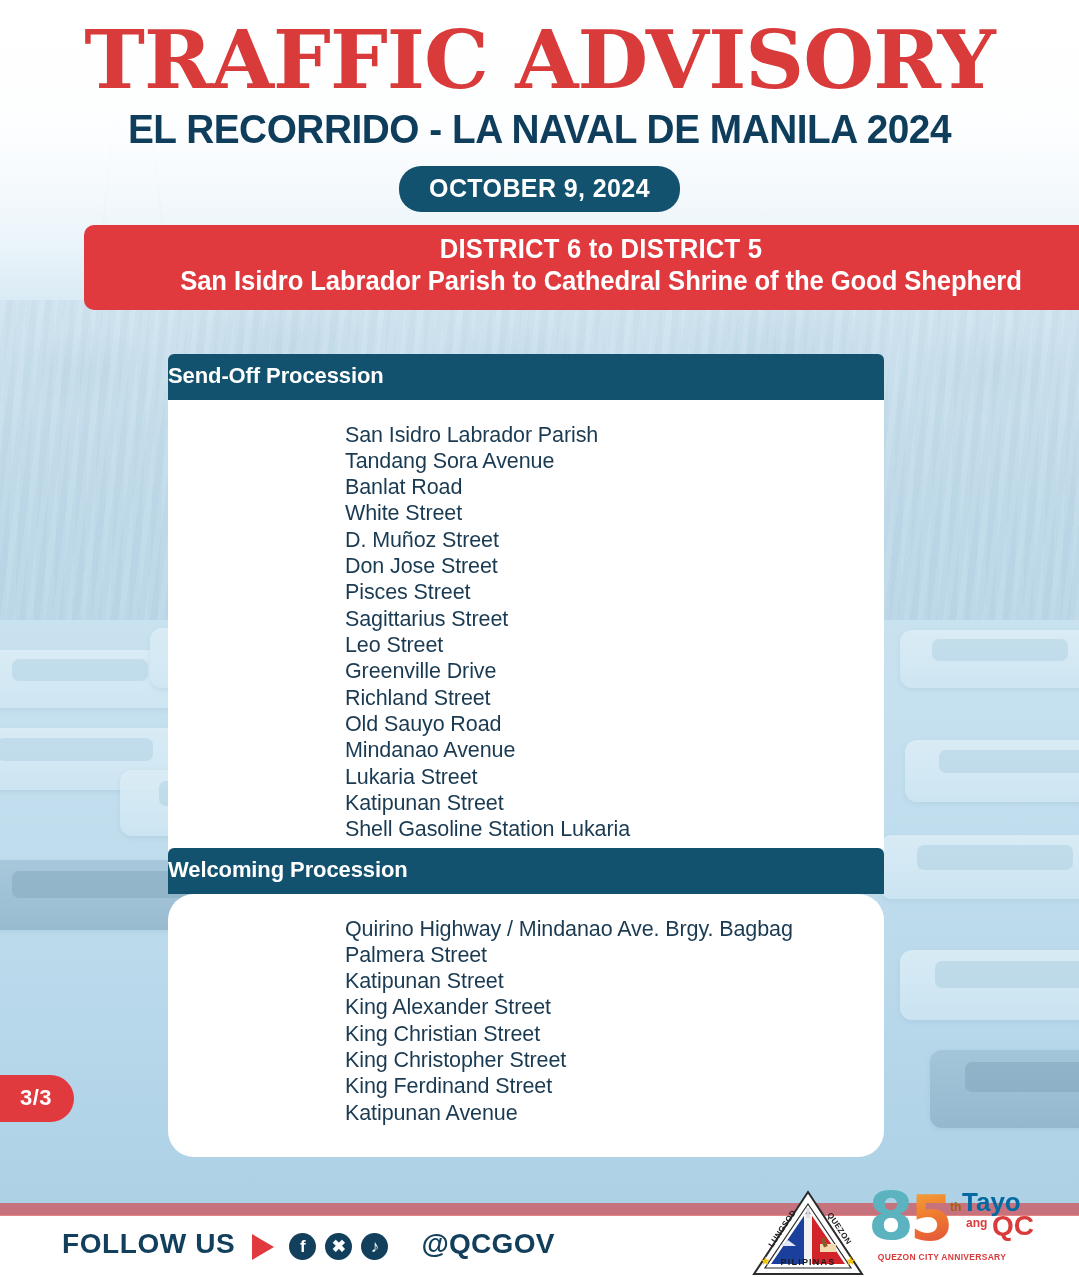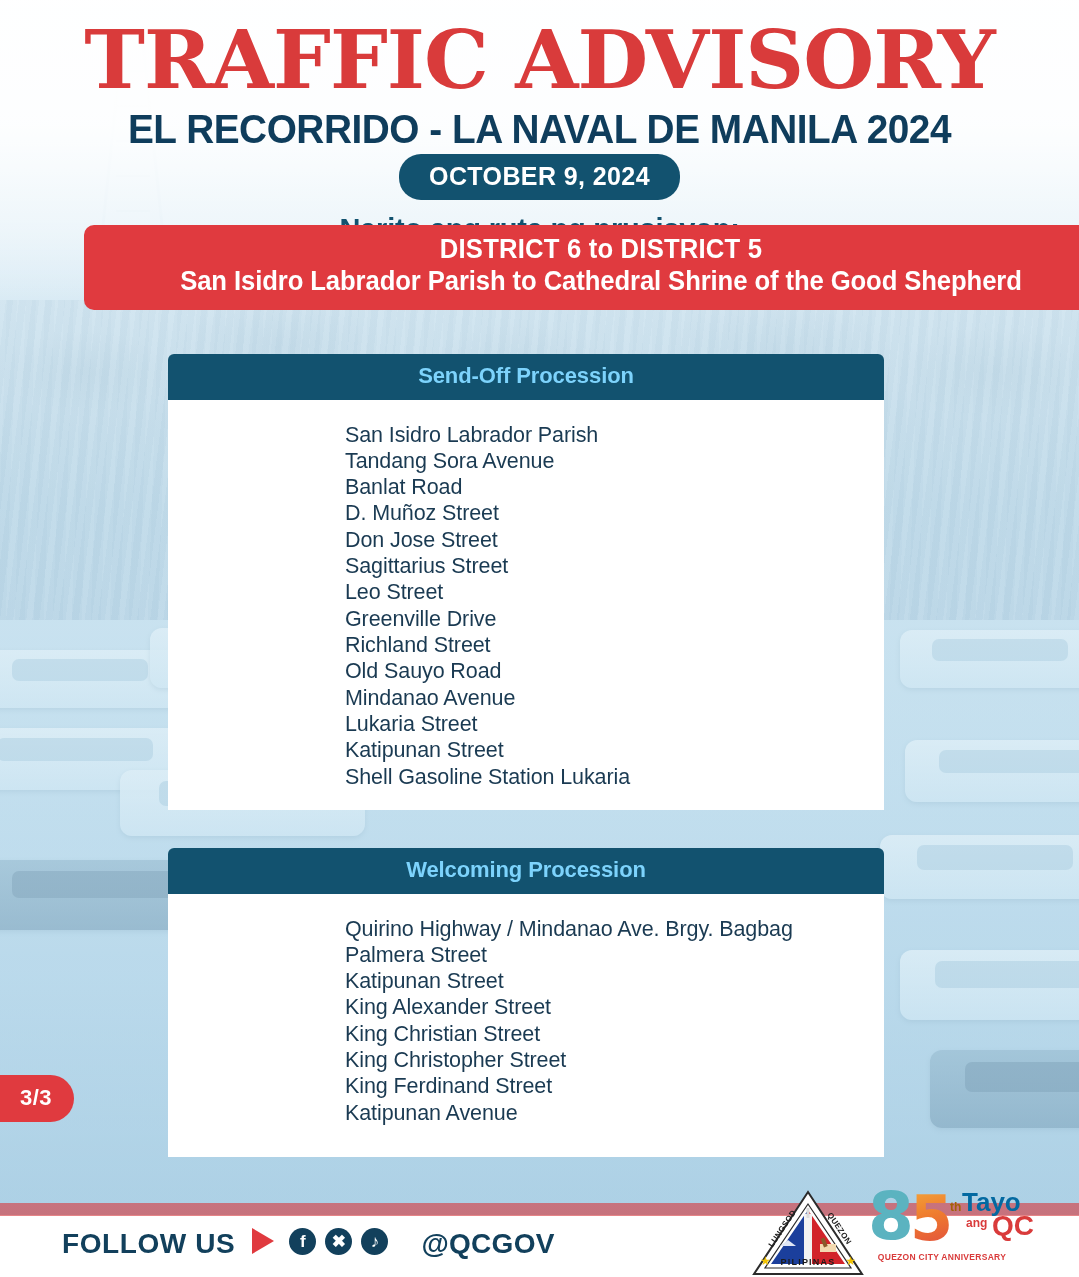--- a/index.html
+++ b/index.html
@@ -98,21 +98,21 @@
   }
   .date-pill {
     display:inline-block;
     background:#12526f;
     color:#ffffff;
     font-weight:700;
     font-size:25px;
     letter-spacing:.4px;
     padding:8px 30px 9px;
     border-radius:22px;
-    margin-top:4px;
+    margin-top:16px;
   }
   .lead {
     font-weight:700;
     font-size:29px;
     color:#12526f;
     margin-top:13px;
     letter-spacing:-.2px;
   }
   .district-banner {
     position:absolute; left:84px; top:225px; width:1034px;
@@ -122,44 +122,43 @@
     text-align:center;
     color:#ffffff;
   }
   .district-line1 { font-weight:700; font-size:27px; letter-spacing:.2px; transform:scaleX(.95); display:block; }
   .district-line2 { font-weight:700; font-size:27px; letter-spacing:-.1px; margin-top:1px; transform:scaleX(.95); display:block; }
 
   
   .card { position:absolute; left:168px; width:716px; }
   .card-head {
     background:#12526f;
-    color:#7dd3fc;
+    color:#ffffff;
     font-weight:700;
     font-size:22px;
-    text-align:center;
     padding:9px 0 11px;
     border-radius:6px 6px 0 0;
     letter-spacing:-.1px;
   }
   .card-body {
     background:#ffffff;
     padding:22px 0 20px 177px;
   }
   .card-body li {
     list-style:none;
     color:#1a3a52;
     font-size:21.5px;
     line-height:1.085;
     padding:1.5px 0;
     letter-spacing:-.1px;
     white-space:nowrap;
   }
   #card-sendoff { top:354px; }
   #card-welcome { top:848px; }
-  #card-welcome .card-body { padding-bottom:30px; }
+  #card-welcome .card-body { padding-bottom:30px;border-radius:26px; }
 
   
   .page-badge {
     position:absolute; left:0; top:1075px;
     background:#e03a3f; color:#ffffff;
     font-weight:700; font-size:22px;
     padding:10px 22px 11px 20px;
     border-radius:0 26px 26px 0;
     letter-spacing:.5px;
   }
@@ -168,21 +167,21 @@
   .red-band {
     position:absolute; left:0; top:1203px; width:100%; height:13px;
     background:rgba(214,57,62,.62);
   }
   .footer {
     position:absolute; left:0; top:1216px; width:100%; height:61px;
     background:#ffffff;
   }
   .follow-wrap {
     position:absolute; left:62px; top:1228px;
-    display:flex; align-items:flex-start; gap:10px;
+    display:flex; align-items:flex-end; gap:10px;
   }
   .follow-text {
     font-weight:700; font-size:28px; color:#12405c; letter-spacing:.6px;
   }
   .play-tri {
     width:0; height:0; margin:0 5px 0 7px;
     border-left:22px solid #e03a3f;
     border-top:13px solid transparent;
     border-bottom:13px solid transparent;
   }
@@ -305,22 +304,24 @@
     <span class="district-line1">DISTRICT 6 to DISTRICT 5</span>
     <span class="district-line2">San Isidro Labrador Parish to Cathedral Shrine of the Good Shepherd</span>
   </div>
 
   <div class="card" id="card-sendoff">
     <div class="card-head">Send-Off Procession</div>
     <ul class="card-body">
       <li>San Isidro Labrador Parish</li>
       <li>Tandang Sora Avenue</li>
       <li>Banlat Road</li>
+      <li>White Street</li>
       <li>D. Muñoz Street</li>
       <li>Don Jose Street</li>
+      <li>Pisces Street</li>
       <li>Sagittarius Street</li>
       <li>Leo Street</li>
       <li>Greenville Drive</li>
       <li>Richland Street</li>
       <li>Old Sauyo Road</li>
       <li>Mindanao Avenue</li>
       <li>Lukaria Street</li>
       <li>Katipunan Street</li>
       <li>Shell Gasoline Station Lukaria</li>
     </ul>

